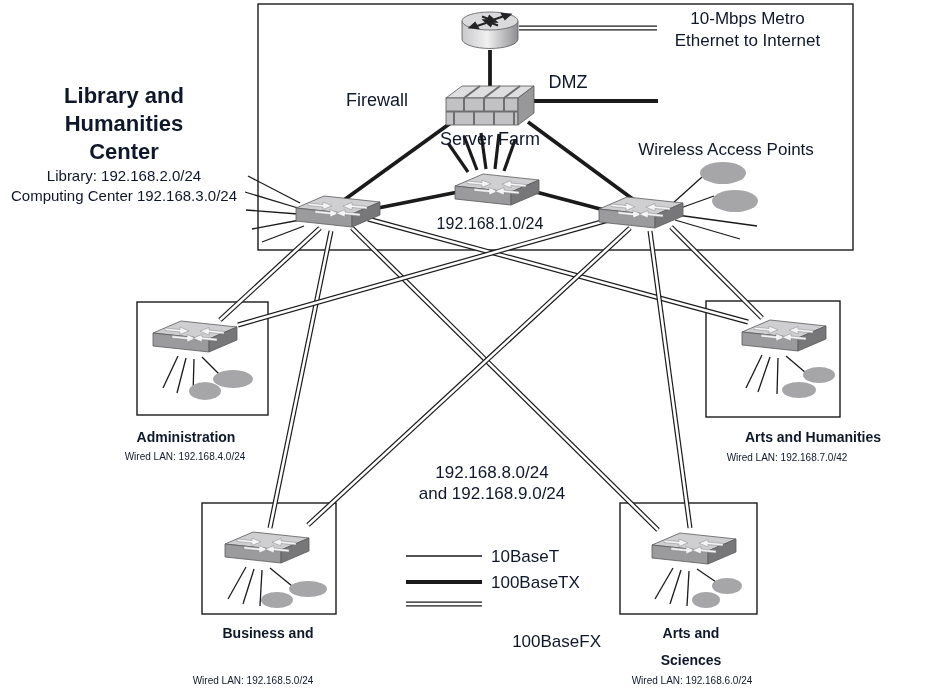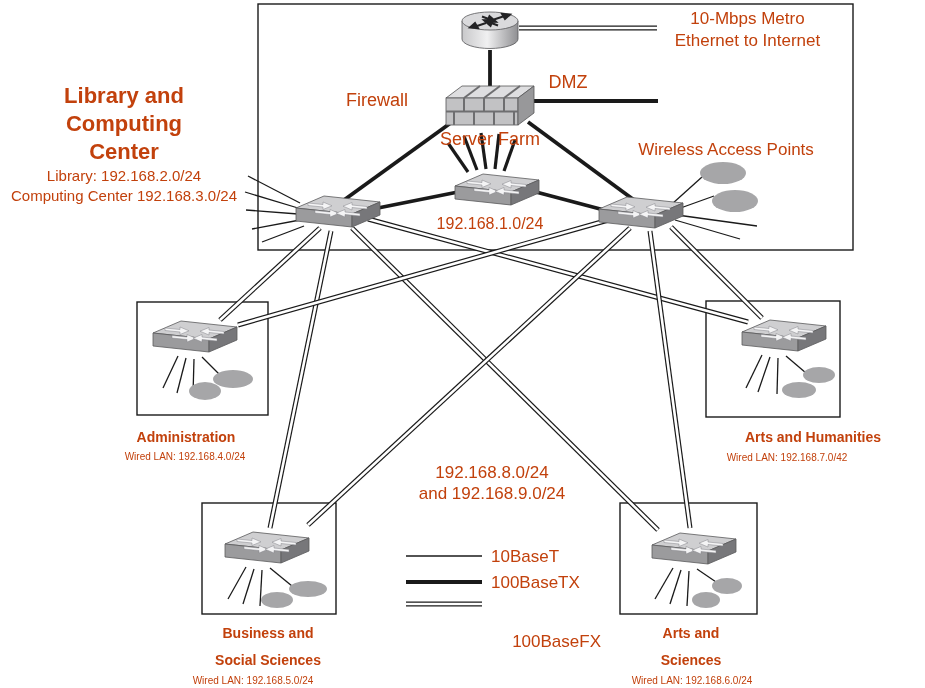--- a/index.html
+++ b/index.html
@@ -1,18 +1,18 @@
 <!DOCTYPE html>
 <html><head>
 <meta charset="utf-8">
 <style>
   html,body{margin:0;padding:0;background:#fff;}
   #stage{
     position:relative;width:925px;height:688px;background:#fff;overflow:hidden;
-    font-family:"Liberation Sans",sans-serif;color:#c2410c;text-decoration:underline;
+    font-family:"Liberation Sans",sans-serif;color:#0f172a;text-decoration:underline;
   }
   #net-svg{position:absolute;left:0;top:0;}
   .lbl{position:absolute;text-align:center;white-space:nowrap;}
   .lbl .ln{display:block;}
   .title{font-weight:bold;font-size:22px;line-height:28px;}
   .title-sm{font-weight:bold;font-size:14px;line-height:27px;}
   .sub{font-size:15px;line-height:20px;}
   .sub-sm{font-size:10px;line-height:19px;}
   .devlbl{font-size:18px;}
   .medlbl{font-size:17px;line-height:21px;}
@@ -212,21 +212,21 @@
       </g>
     </svg>
 
   <div class="lbl medlbl" style="left:645px;top:8px;width:205px;line-height:22px;">
     <span class="ln">10-Mbps Metro</span>
     <span class="ln">Ethernet to Internet</span>
   </div>
 
   <div class="lbl" style="left:0px;top:82px;width:248px;">
     <span class="ln title">Library and</span>
-    <span class="ln title">Computing</span>
+    <span class="ln title">Humanities</span>
     <span class="ln title">Center</span>
     <span class="ln sub">Library: 192.168.2.0/24</span>
     <span class="ln sub">Computing Center 192.168.3.0/24</span>
   </div>
 
   <div class="lbl devlbl" style="left:322px;top:90px;width:110px;">Firewall</div>
 
   <div class="lbl devlbl" style="left:528px;top:72px;width:80px;">DMZ</div>
 
   <div class="lbl devlbl" style="left:425px;top:129px;width:130px;">Server Farm</div>
@@ -236,21 +236,20 @@
   <div class="lbl medlbl" style="left:625px;top:139px;width:202px;">Wireless Access Points</div>
 
   <div class="lbl title-sm" style="left:96px;top:424px;width:180px;">Administration</div>
   <div class="lbl sub-sm" style="left:90px;top:447px;width:190px;">Wired LAN: 192.168.4.0/24</div>
 
   <div class="lbl title-sm" style="left:701px;top:424px;width:224px;">Arts and Humanities</div>
   <div class="lbl sub-sm" style="left:692px;top:448px;width:190px;">Wired LAN: 192.168.7.0/42</div>
 
   <div class="lbl" style="left:173px;top:620px;width:190px;">
     <span class="ln title-sm">Business and</span>
-    <span class="ln title-sm">Social Sciences</span>
   </div>
   <div class="lbl sub-sm" style="left:158px;top:671px;width:190px;">Wired LAN: 192.168.5.0/24</div>
 
   <div class="lbl" style="left:596px;top:620px;width:190px;">
     <span class="ln title-sm">Arts and</span>
     <span class="ln title-sm">Sciences</span>
   </div>
   <div class="lbl sub-sm" style="left:597px;top:671px;width:190px;">Wired LAN: 192.168.6.0/24</div>
 
   <div class="lbl medlbl" style="left:400px;top:462px;width:184px;">

